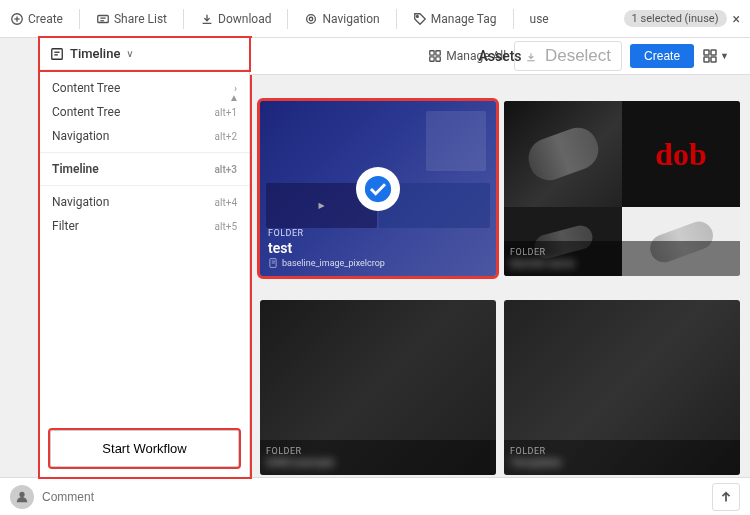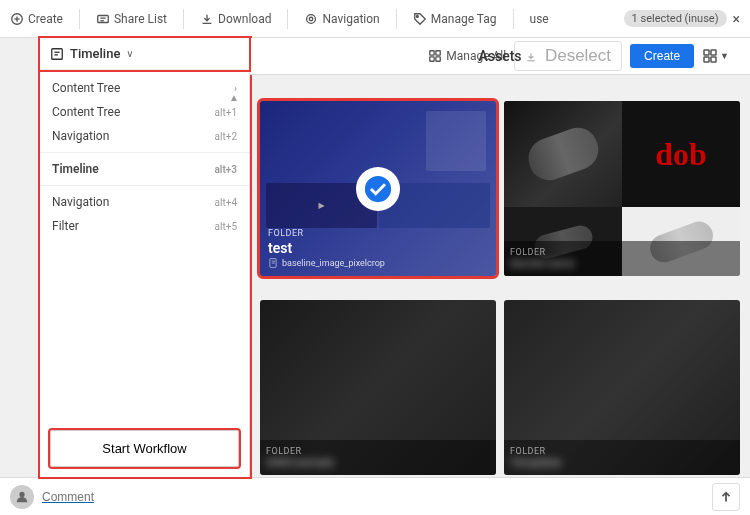--- a/index.html
+++ b/index.html
@@ -328,24 +328,23 @@
       align-items: center;
       justify-content: center;
       color: #666;
       font-size: 12px;
     }
     .comment-input {
       flex: 1;
       border: none;
       outline: none;
       font-size: 12px;
-      color: #0369a1;
+      color: #14532d;
       background: transparent;
       cursor: text;
-      text-decoration: underline;
     }
     .send-btn {
       width: 28px;
       height: 28px;
       border: 1px solid #ddd;
       border-radius: 3px;
       display: flex;
       align-items: center;
       justify-content: center;
       cursor: pointer;

